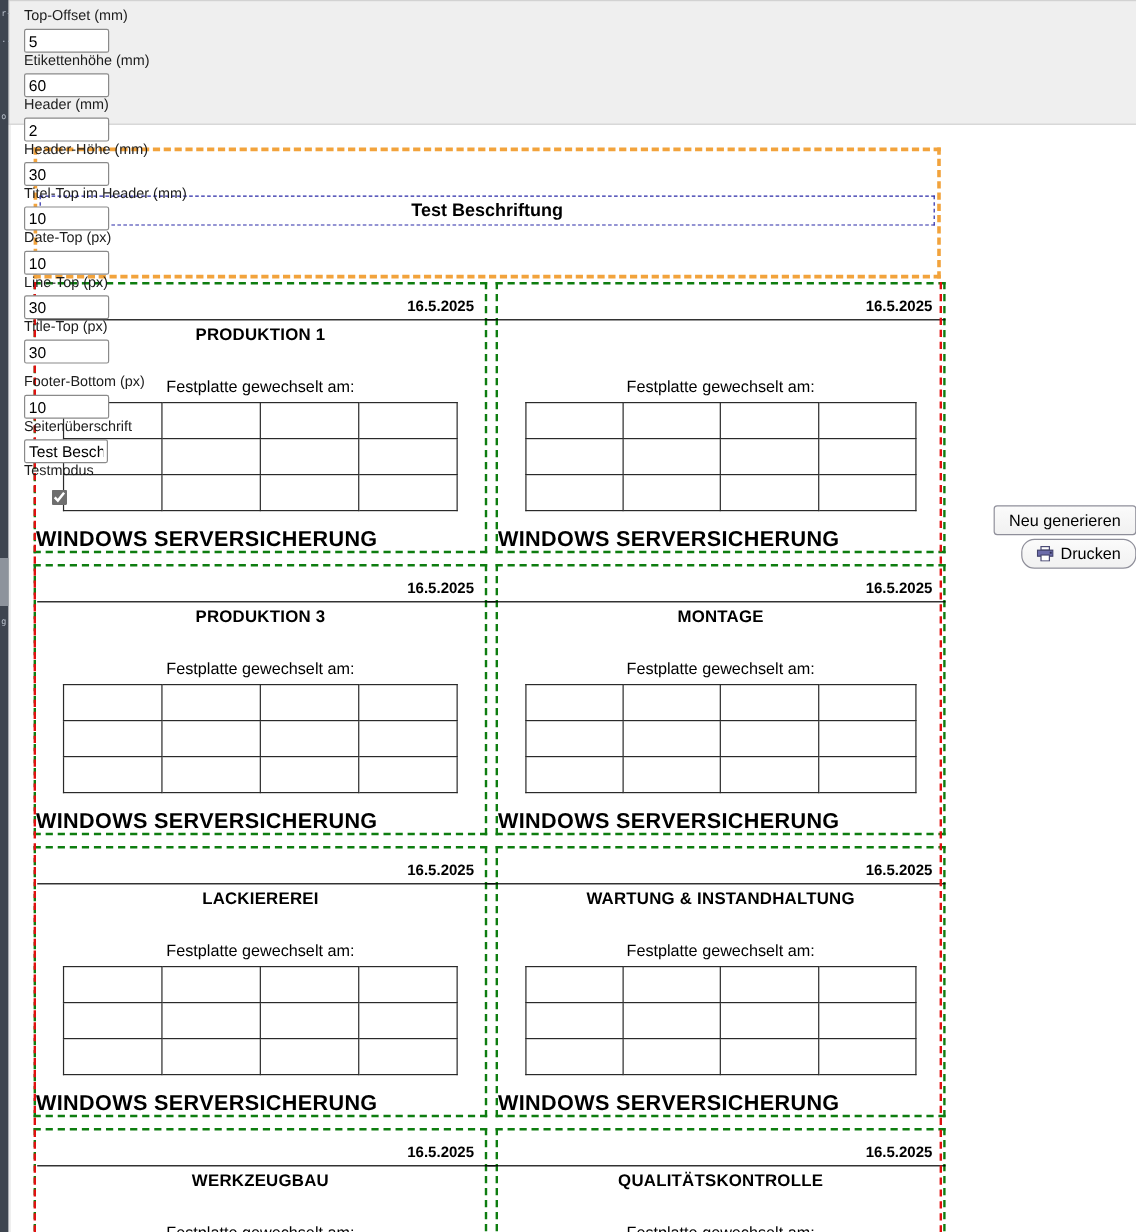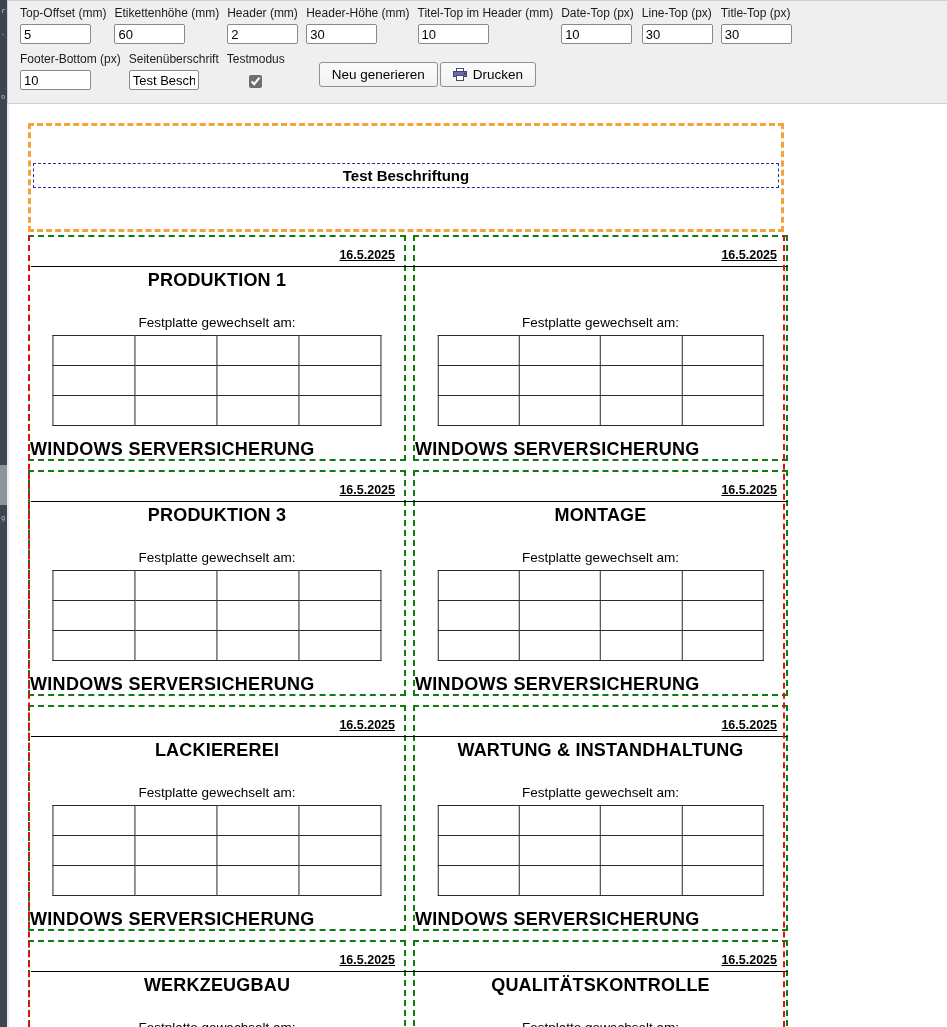--- a/index.html
+++ b/index.html
@@ -28,21 +28,21 @@
   .toolbar {
     position: absolute; left: 7px; top: 0; right: 0;
     background: #efefef;
     border: 1px solid #d2d2d2;
     border-right: none;
     box-sizing: border-box;
     padding: 6px 0 10px 12px;
     height: 104px;
     z-index: 10;
   }
-  .tb-row { display: flex; align-items: flex-start; }
+  .tb-row { display: flex; align-items: flex-start; flex-direction: column; }
   .tb-row2 { margin-top: 9px; }
   .field { display: flex; flex-direction: column; margin-right: 8px; flex: 0 0 auto; }
   .f-label {
     font-size: 12px; color: #1c1c1c; white-space: nowrap;
     margin-bottom: 4px; line-height: 13px;
   }
   .f-input {
     width: 63px; height: 18px;
     border: 1px solid #8a8a8a; border-radius: 2px;
     font-size: 13px; font-family: "Liberation Sans", sans-serif;
@@ -58,21 +58,21 @@
     align-self: flex-end; margin-bottom: 3px;
     height: 25px; padding: 0 12px;
     background: linear-gradient(#fbfbfb, #f1f1f1);
     border: 1px solid #8f8f9a; border-radius: 3px;
     font-size: 13.5px; color: #000;
     font-family: "Liberation Sans", sans-serif;
     display: inline-flex; align-items: center; gap: 6px;
     cursor: pointer; white-space: nowrap;
   }
   .btn-generate { margin-left: 28px; }
-  .btn-print { margin-left: 2px; }
+  .btn-print { margin-left: 2px; border-radius: 11px; }
   
   .preview { position: absolute; left: 7px; top: 104px; right: 0; bottom: 0; border-left: 2px solid #ececec; }
   .header-box {
     position: absolute; left: 19px; top: 19px;
     width: 756px; height: 109px;
     border: 3px dashed var(--c-header, #f2a33c);
     box-sizing: border-box;
   }
   .heading-box {
     position: absolute; left: 2px; right: 2px; top: 37px; height: 25px;
@@ -90,28 +90,28 @@
   }
   .label {
     position: relative;
     height: 226px;
     border: 2px dashed var(--c-label, #0e7d10);
     box-sizing: border-box;
     background: #ffffff;
   }
   .l-date {
     position: absolute; top: 11px; right: 9px;
-    font-size: 12.5px; font-weight: bold; color: #000; text-decoration: underline;
+    font-size: 12.5px; font-weight: bold; color: #000;
   }
   .l-line { position: absolute; top: 29px; border-top: 1.5px solid #000; z-index: 2; }
   .label:nth-child(odd)  .l-line { left: 1px;  right: -9px; }
   .label:nth-child(even) .l-line { left: -9px; right: -2px; }
   .l-title {
     position: absolute; top: 33px; left: 0; right: 0;
-    text-align: center; font-size: 18px; font-weight: bold; color: #000;
+    text-align: center; font-size: 14px; font-weight: bold; color: #000;
     letter-spacing: 0.2px; white-space: nowrap;
   }
   .l-sub {
     position: absolute; top: 78px; left: 0; right: 0;
     text-align: center; font-size: 13.5px; font-weight: normal; color: #000;
   }
   .l-table {
     position: absolute; top: 98px; left: 50%;
     transform: translateX(-50%);
     width: 88%; border-collapse: collapse;

